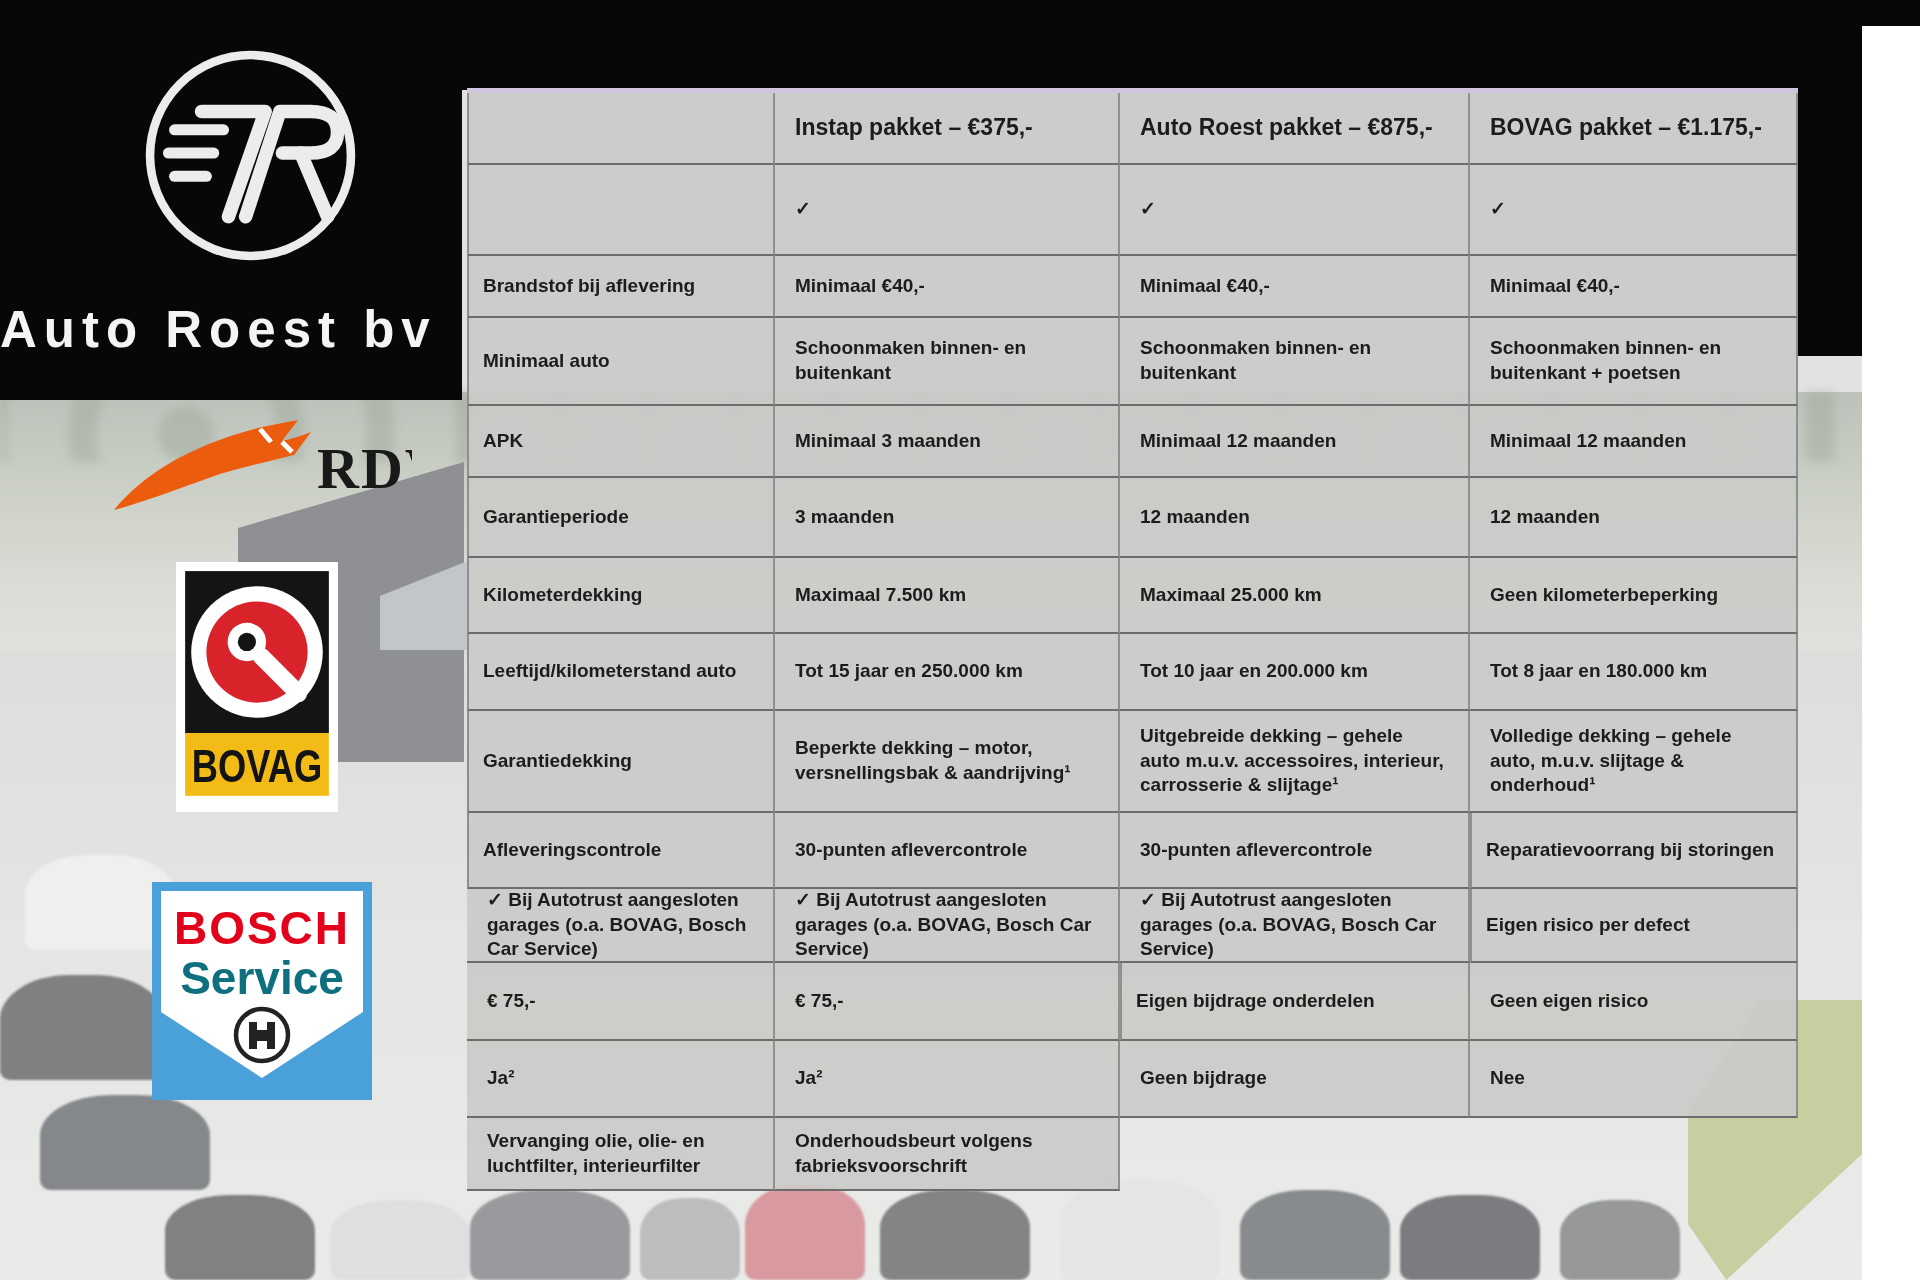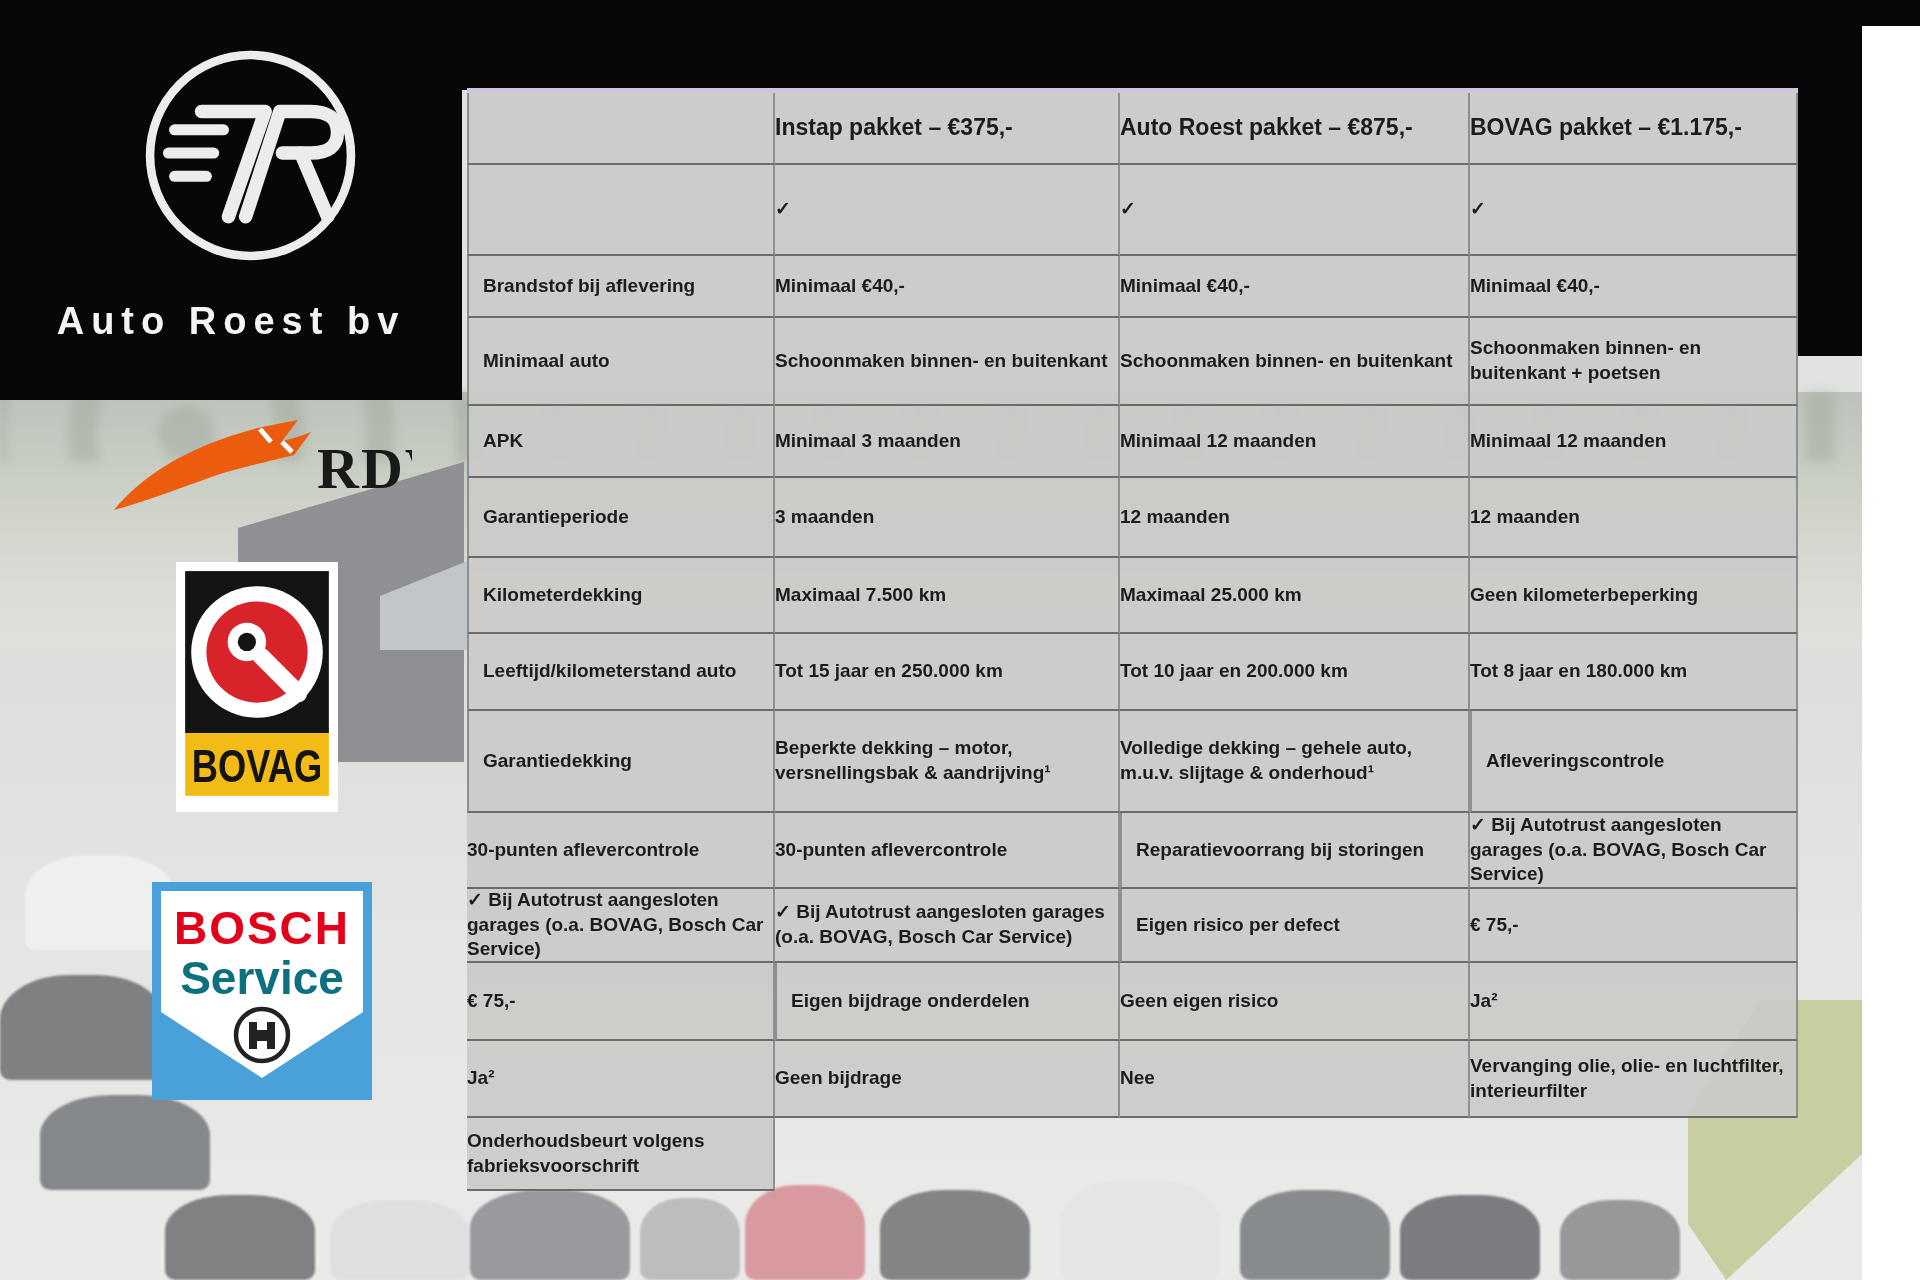--- a/index.html
+++ b/index.html
@@ -25,38 +25,38 @@
 
   
   .black-band{position:absolute;left:0;top:0;width:1862px;height:90px;background:#070707;}
   .black-left{position:absolute;left:0;top:0;width:462px;height:400px;background:#070707;}
   .black-right{position:absolute;left:1798px;top:0;width:64px;height:356px;background:#070707;}
   .white-strip{position:absolute;left:1862px;top:0;width:58px;height:1280px;background:#ffffff;}
   .black-cap{position:absolute;left:1862px;top:0;width:58px;height:26px;background:#070707;}
 
   
   .brand-logo{position:absolute;left:128px;top:33px;}
-  .brand-name{position:absolute;left:0;top:300px;width:462px;text-align:center;
-    color:#f4f4f4;font-size:38px;font-weight:700;letter-spacing:7px;}
+  .brand-name{position:absolute;left:0;top:300px;width:462px;text-align:left;
+    color:#f4f4f4;font-size:51px;font-weight:700;letter-spacing:7px;}
 
   
   .rdw{position:absolute;left:112px;top:418px;}
   .bovag{position:absolute;left:176px;top:562px;}
   .bosch{position:absolute;left:152px;top:882px;}
 
   
   #pkg-grid{position:absolute;left:467px;top:88px;width:1331px;
     display:grid;
     grid-template-columns:308px 345px 350px 328px;
     grid-template-rows:72px 91px 62px 88px 72px 80px 76px 77px 102px 76px 74px 78px 77px 73px;
     border-top:5px solid #cfc5dc;}
   .cell{box-sizing:border-box;background:rgba(202,202,200,0.93);
     border-right:2px solid #8f8f8f;border-bottom:2px solid #6c6c6c;
     display:flex;align-items:center;
-    padding:6px 0;color:#1c1c1c;font-weight:bold;font-size:19px;line-height:1.3;}
+    padding:6px 20px;color:#1c1c1c;font-weight:bold;font-size:19px;line-height:1.3;}
   .cell.c0{border-left:2px solid #8f8f8f;padding-left:14px;}
   .cell.head{font-size:23px;}
 </style>
 </head>
 <body>
 
 <div id="root">
 
   <div class="photo">
     <div class="ph-field"></div>
@@ -166,20 +166,21 @@
       <div class="cell c0">Kilometerdekking</div>
       <div class="cell c1">Maximaal 7.500 km</div>
       <div class="cell c2">Maximaal 25.000 km</div>
       <div class="cell c3">Geen kilometerbeperking</div>
       <div class="cell c0">Leeftijd/kilometerstand auto</div>
       <div class="cell c1">Tot 15 jaar en 250.000 km</div>
       <div class="cell c2">Tot 10 jaar en 200.000 km</div>
       <div class="cell c3">Tot 8 jaar en 180.000 km</div>
       <div class="cell c0">Garantiedekking</div>
       <div class="cell c1">Beperkte dekking – motor, versnellingsbak &amp; aandrijving¹</div>
+      <div class="cell c2">Uitgebreide dekking – gehele auto m.u.v. accessoires, interieur, carrosserie &amp; slijtage¹</div>
       <div class="cell c3">Volledige dekking – gehele auto, m.u.v. slijtage &amp; onderhoud¹</div>
       <div class="cell c0">Afleveringscontrole</div>
       <div class="cell c2">30-punten aflevercontrole</div>
       <div class="cell c3">30-punten aflevercontrole</div>
       <div class="cell c0">Reparatievoorrang bij storingen</div>
       <div class="cell c1">✓ Bij Autotrust aangesloten garages (o.a. BOVAG, Bosch Car Service)</div>
       <div class="cell c2">✓ Bij Autotrust aangesloten garages (o.a. BOVAG, Bosch Car Service)</div>
       <div class="cell c3">✓ Bij Autotrust aangesloten garages (o.a. BOVAG, Bosch Car Service)</div>
       <div class="cell c0">Eigen risico per defect</div>
       <div class="cell c1">€ 75,-</div>

